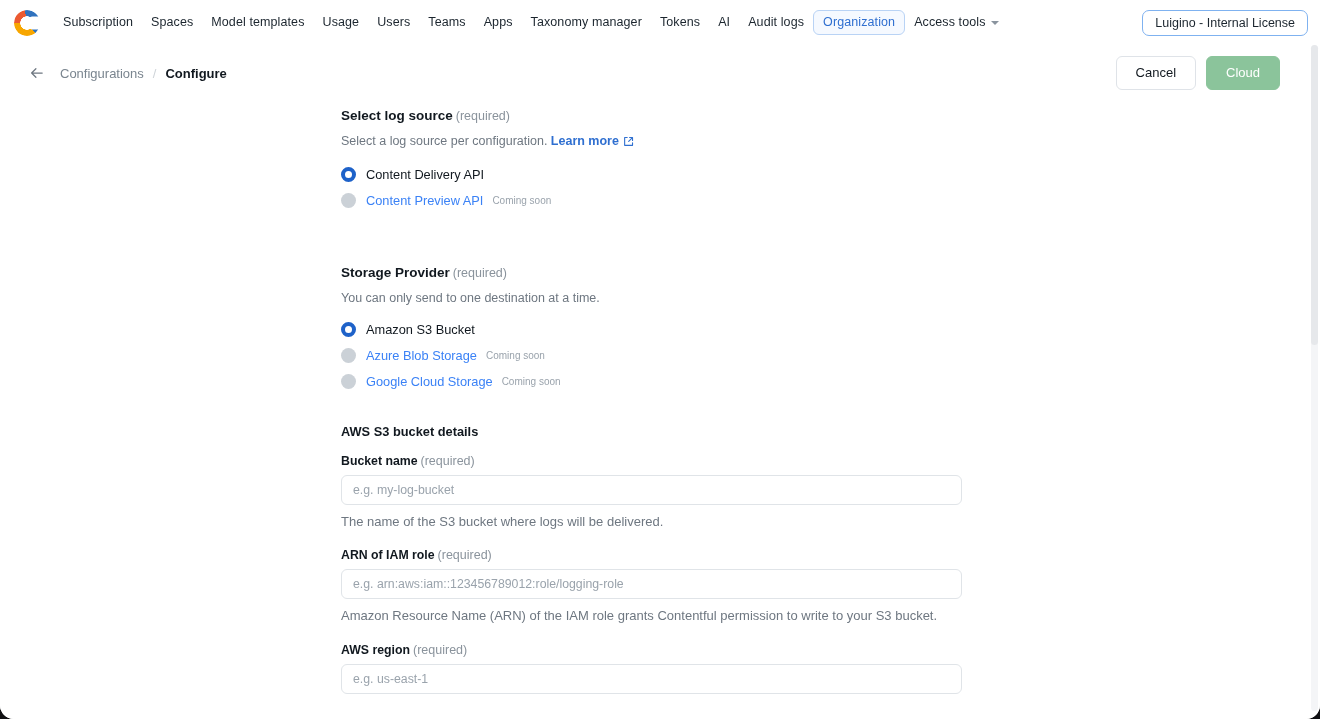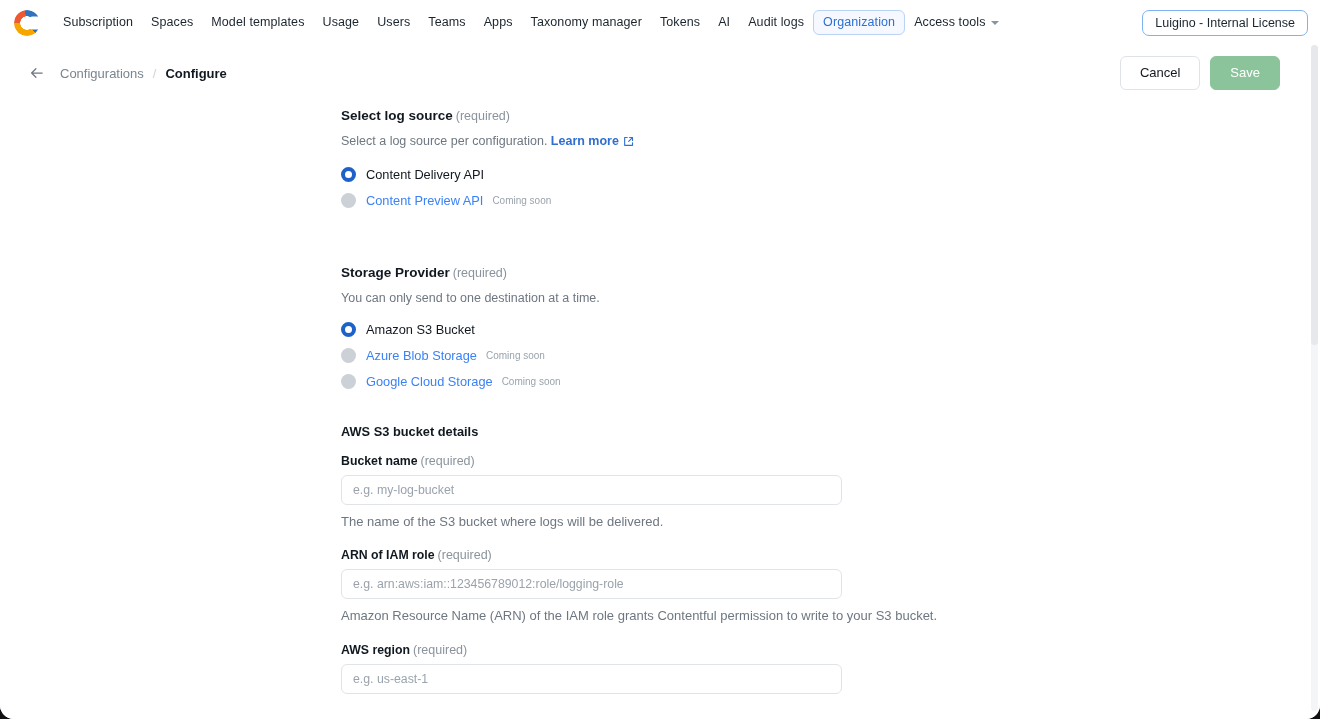--- a/index.html
+++ b/index.html
@@ -217,21 +217,21 @@
   }
   .field { margin-bottom: 17px; }
   .field-label {
     font-size: 12.3px;
     color: #11181f;
     font-weight: bold;
     margin-bottom: 7px;
   }
   .field-label .req { font-weight: normal; }
   .input {
-    width: 501px;
+    width: 621px;
     height: 30px;
     border: 1px solid #e0e4e8;
     border-radius: 6px;
     background: #ffffff;
     font-size: 12.3px;
     color: #11181f;
     padding: 0 11px;
     font-family: "Liberation Sans", sans-serif;
     outline: none;
     display: block;
@@ -299,21 +299,21 @@
       <svg width="18" height="18" viewBox="0 0 18 18" fill="none">
         <path d="M14.2 9H3.6M3.6 9l4.3-4.3M3.6 9l4.3 4.3" stroke="#6e7781" stroke-width="1.25" stroke-linecap="round" stroke-linejoin="round"></path>
       </svg>
     </div>
     <div class="crumb">Configurations</div>
     <div class="crumb-sep">/</div>
     <div class="crumb-current">Configure</div>
 
     <div class="header-actions">
       <div class="btn btn-cancel">Cancel</div>
-      <div class="btn btn-save">Save</div>
+      <div class="btn btn-save">Cloud</div>
     </div>
   </div>
 
   <div class="content">
     <div class="form">
 
       <div class="section">
         <div class="section-title">
           <span>Select log source</span><span class="req">(required)</span>
         </div>

